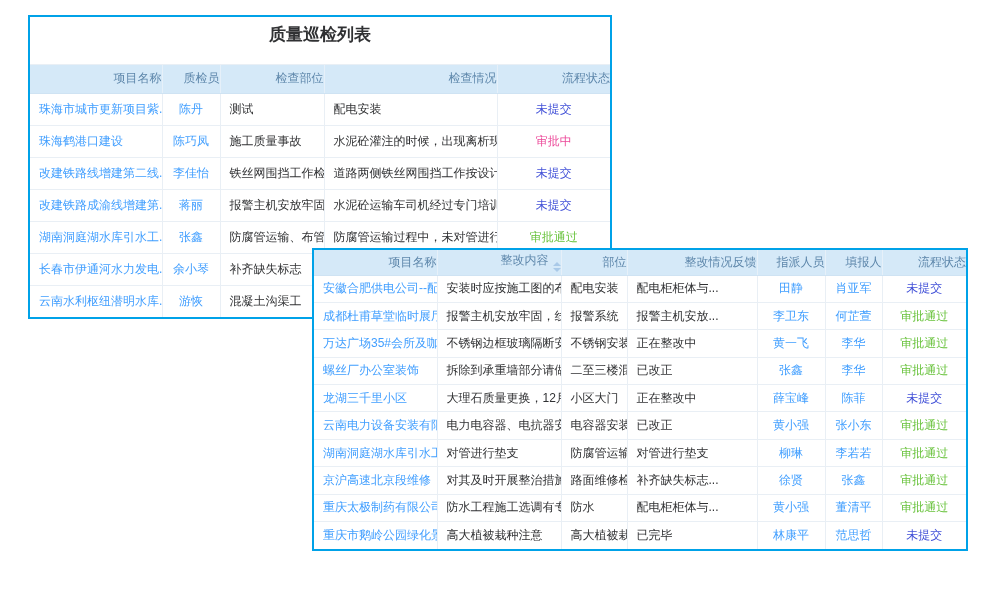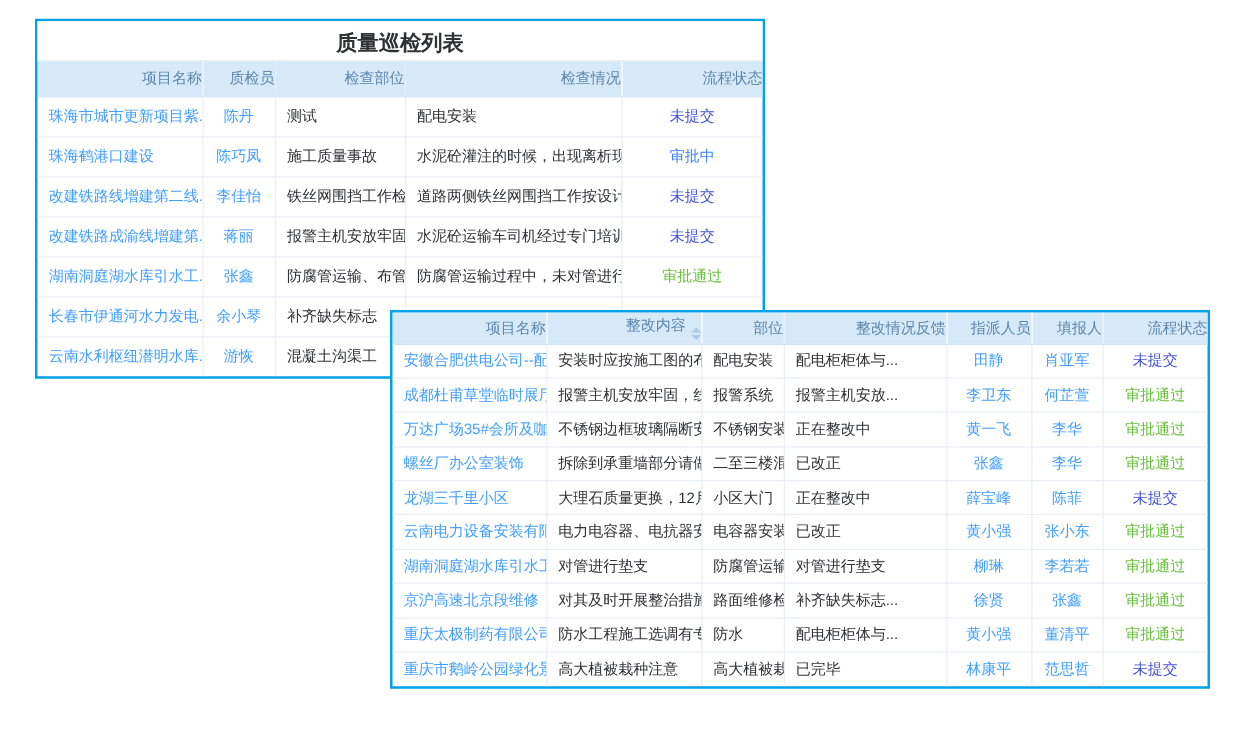--- a/index.html
+++ b/index.html
@@ -13,21 +13,21 @@
     --sort-icon:#a9c9e8;
   }
   *{margin:0;padding:0;box-sizing:border-box;}
   html,body{width:1000px;height:600px;background:#ffffff;overflow:hidden;
     font-family:"Liberation Sans","DejaVu Sans",sans-serif;}
   .panel{position:absolute;background:#fff;border:2px solid var(--table-border);}
   .panel-1{left:28px;top:15px;width:584px;}
   .panel-2{left:312px;top:248px;width:656px;}
   .tbl-title{text-align:center;font-weight:bold;font-size:17px;color:var(--title-text);
     border-bottom:1px solid var(--grid-line);background:#fff;}
-  .panel-1 .tbl-title{height:32px;line-height:36px;}
+  .panel-1 .tbl-title{height:48px;line-height:36px;}
   .panel-2 .tbl-title{height:34px;line-height:34px;}
   table{width:100%;border-collapse:collapse;table-layout:fixed;}
   th{background:var(--header-bg);color:var(--header-text);font-weight:normal;
     font-size:12px;text-align:right;border-right:1px solid #e6f0f9;
     border-bottom:1px solid #cfe3f3;overflow:hidden;white-space:nowrap;}
   th:last-child{border-right:none;}
   .panel-1 th{height:28px;}
   .panel-2 th{height:25px;}
   td{font-size:12px;color:var(--text);padding:0 9px;white-space:nowrap;overflow:hidden;
     border-right:1px solid var(--grid-line);border-bottom:1px solid var(--grid-line);}
@@ -72,21 +72,21 @@
           <td class="al-center blue">陈丹</td>
           <td class="al-left">测试</td>
           <td class="al-left">配电安装</td>
           <td class="al-center" style="color: rgb(67, 82, 216);">未提交</td>
         </tr>
         <tr>
           <td class="al-left link">珠海鹤港口建设</td>
           <td class="al-center blue">陈巧凤</td>
           <td class="al-left">施工质量事故</td>
           <td class="al-left">水泥砼灌注的时候，出现离析现象</td>
-          <td class="al-center" style="color: #3b82f6;">审批中</td>
+          <td class="al-center" style="color: #ec4899;">审批中</td>
         </tr>
         <tr>
           <td class="al-left link">改建铁路线增建第二线...</td>
           <td class="al-center blue">李佳怡</td>
           <td class="al-left">铁丝网围挡工作检查</td>
           <td class="al-left">道路两侧铁丝网围挡工作按设计...</td>
           <td class="al-center" style="color: rgb(67, 82, 216);">未提交</td>
         </tr>
         <tr>
           <td class="al-left link">改建铁路成渝线增建第...</td>

